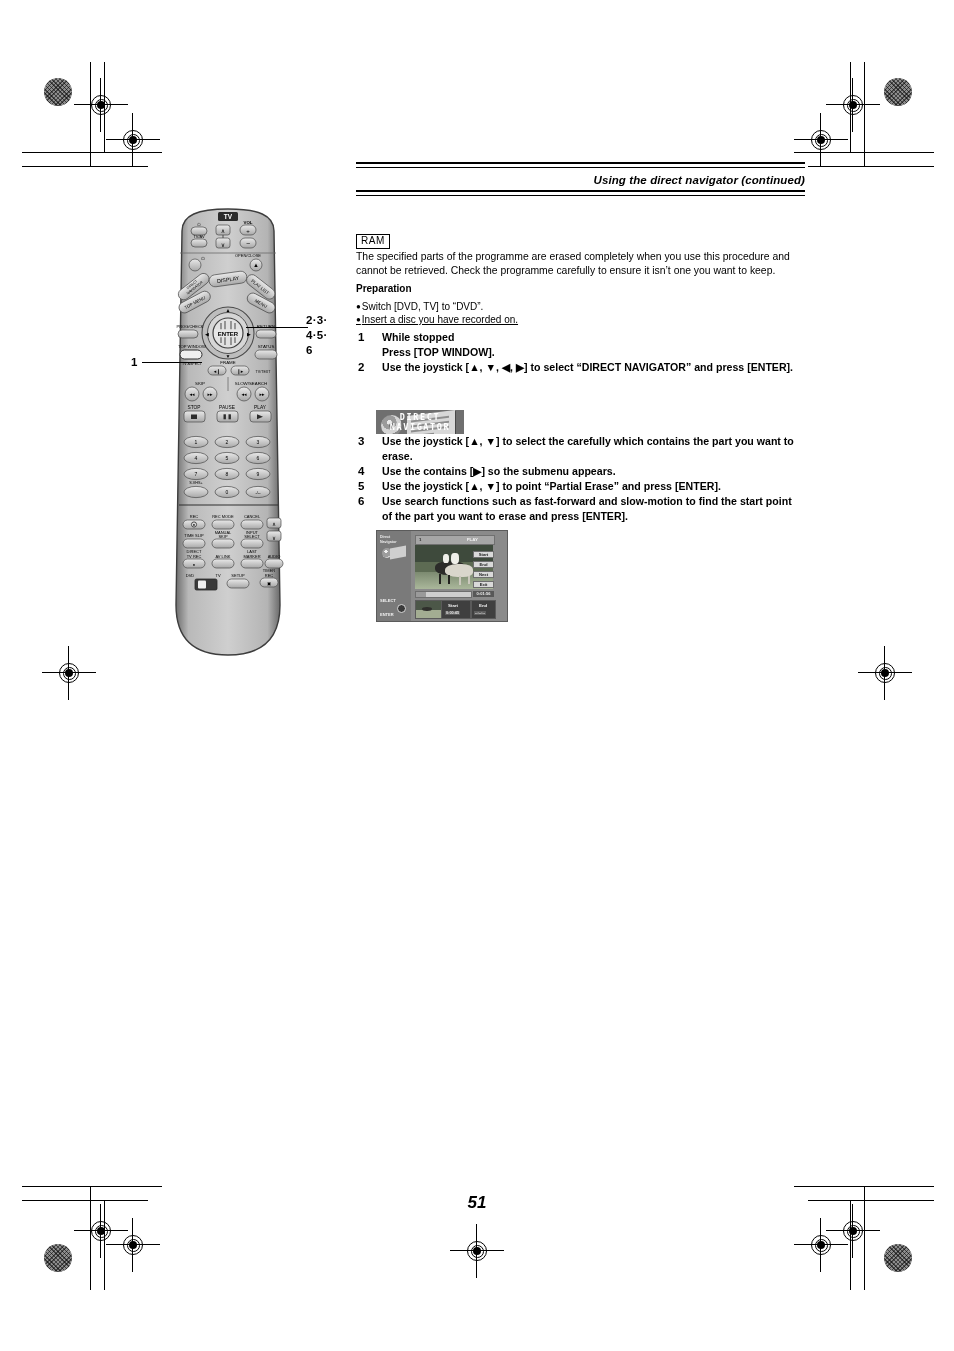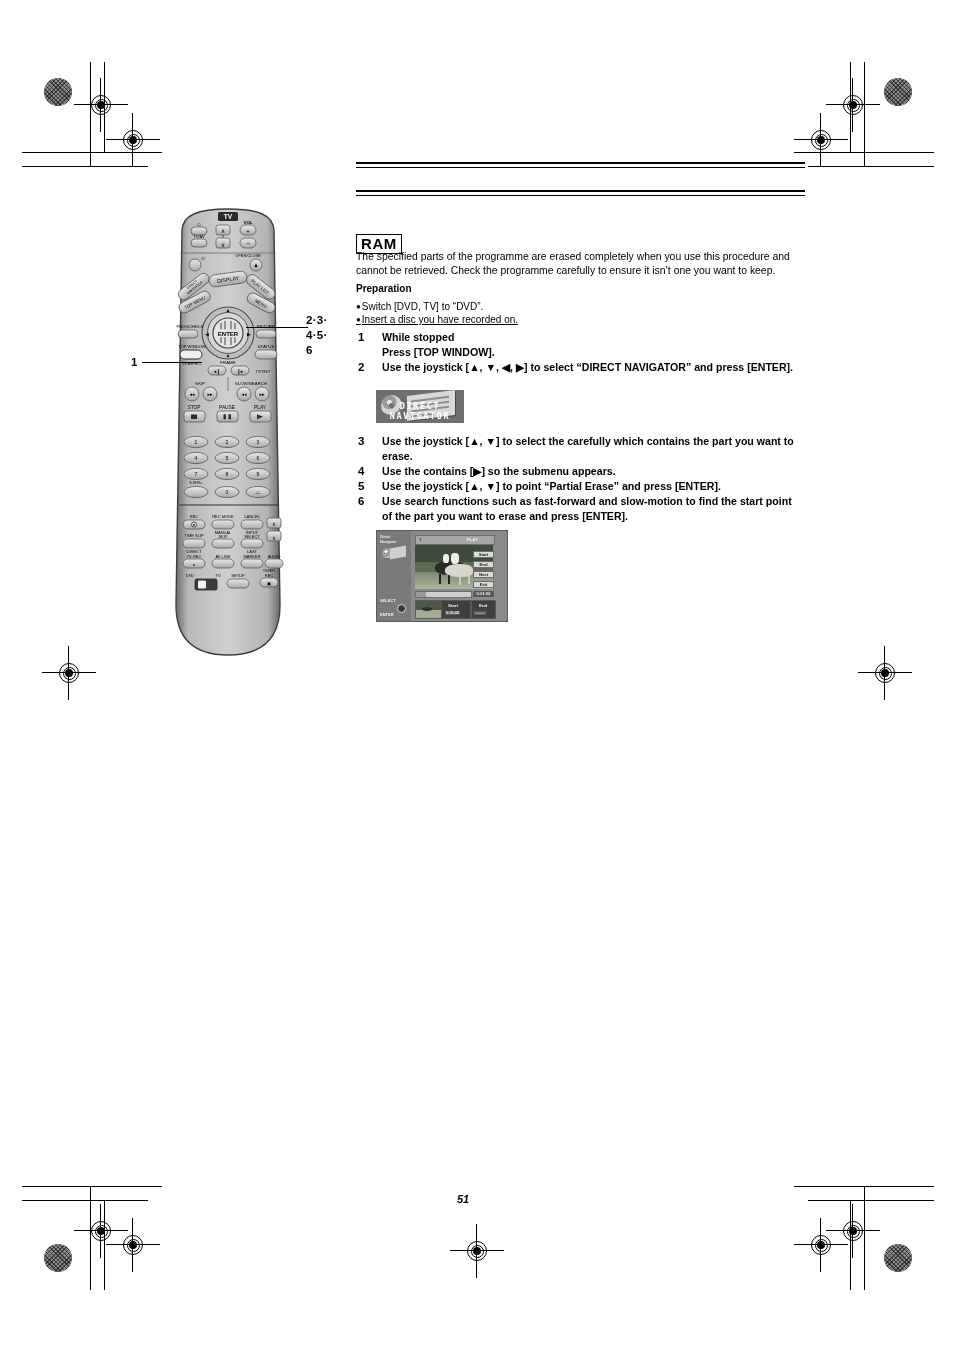--- a/index.html
+++ b/index.html
@@ -27,21 +27,21 @@
 
   
   .hdr-rule{position:absolute;background:#000;}
   .hdr-title{position:absolute;right:0;top:0;font-size:11.5px;font-weight:bold;
       font-style:italic;letter-spacing:.1px;white-space:nowrap;}
 
   h1.sec-title{position:absolute;margin:0;font-size:17.5px;font-style:italic;
       font-weight:bold;letter-spacing:-.1px;}
 
   .ram-badge{position:absolute;border:1.4px solid #000;padding:1px 4px 1px 4px;
-      font-size:15px;font-weight:bold;letter-spacing:.6px;line-height:1.05;}
+      font-size:10px;font-weight:normal;letter-spacing:.6px;line-height:1.05;}
 
   .body-txt{position:absolute;font-size:10.4px;line-height:13.6px;}
   .prep-head{position:absolute;font-size:10px;font-weight:bold;}
   .prep-item{position:absolute;font-size:10px;line-height:22px;white-space:nowrap;}
   .prep-item .bul{font-size:8px;vertical-align:1px;margin-right:1px;}
 
   
   .step{position:absolute;font-size:10.6px;font-weight:bold;line-height:14.6px;}
   .step .num{position:absolute;left:0;top:0;width:14px;font-size:11.5px;font-weight:bold;}
   .step .txt{display:block;margin-left:24px;}
@@ -104,21 +104,21 @@
   .tv-cell{position:absolute;background:#3f3f3f;border:1px solid #5a5a5a;}
   .tv-cell-lbl{position:absolute;color:#efefef;font-size:4.4px;font-weight:bold;}
   .tv-cell-tc{position:absolute;color:#e8e8e8;font-size:3.8px;font-weight:bold;
       background:#5d5d5d;padding:0 1px;}
 
   
   .remote-wrap{position:absolute;}
   .callout-num{position:absolute;font-size:11.5px;font-weight:bold;line-height:15px;letter-spacing:.3px;}
   .lead{position:absolute;background:#000;height:1.3px;}
 
-  .page-num{position:absolute;font-size:11px;font-style:italic;font-weight:bold;width:40px;}
+  .page-num{position:absolute;font-size:17px;font-style:italic;font-weight:bold;text-align:center;width:40px;}
 </style>
 </head>
 <body>
 
 <div class="page">
 
   <div>
 
     <div class="halftone" style="left:44px;top:78px;"></div>
     <div class="cropline" style="left:22px;top:152px;width:140px;height:1.4px;"></div>
@@ -233,20 +233,21 @@
           <div class="v"></div>
           <div class="ring"></div>
           <div class="ring2"></div>
           <div class="dot"></div>
         </div>
     </div>
   </div>
 
   <div class="hdr-rule" style="left:356px;top:162px;width:449px;height:2.2px;"></div>
   <div class="hdr-rule" style="left:356px;top:167px;width:449px;height:1.2px;"></div>
+  <div class="hdr-title" style="left:356px;top:174px;width:449px;text-align:right;">Using the direct navigator (continued)</div>
   <div class="hdr-rule" style="left:356px;top:190px;width:449px;height:2.2px;"></div>
   <div class="hdr-rule" style="left:356px;top:195px;width:449px;height:1.2px;"></div>
 
   <div class="ram-badge" style="left:356px;top:234px;">RAM</div>
 
   <div class="body-txt" style="left:356px;top:250px;width:452px;">The specified parts of the programme are erased completely when you use this procedure and cannot be retrieved. Check the programme carefully to ensure it isn’t one you want to keep.</div>
 
   <div class="prep-head" style="left:356px;top:283px;">Preparation</div>
   <div class="prep-item" style="left:356px;top:296px;">
     <span class="bul">●</span><span>Switch [DVD, TV] to “DVD”.</span>
@@ -258,21 +259,21 @@
   <div class="step" style="left:358px;top:330px;width:448px;">
     <span class="num">1</span>
     <span class="txt" style="white-space:pre-line;">While stopped
 Press [TOP WINDOW].</span>
   </div>
   <div class="step" style="left:358px;top:360px;width:446px;">
     <span class="num">2</span>
     <span class="txt">Use the joystick [▲, ▼, ◀, ▶] to select “DIRECT NAVIGATOR” and press [ENTER].</span>
   </div>
 
-  <div class="dn-fig" style="left:376px;top:390px;width:88px;height:33px;">
+  <div class="dn-fig" style="left:376px;top:410px;width:88px;height:24px;">
     <div class="dn-disc" style="left:5px;top:5px;width:21px;height:21px;"></div>
     <div class="dn-card" style="left:31px;top:3px;width:48px;height:25px;">
       <div class="ln" style="top:5px;"></div>
       <div class="ln" style="top:10px;"></div>
       <div class="ln" style="top:15px;"></div>
       <div class="ln" style="top:20px;width:48%;"></div>
     </div>
     <div class="dn-label">DIRECT NAVIGATOR</div>
   </div>
 

